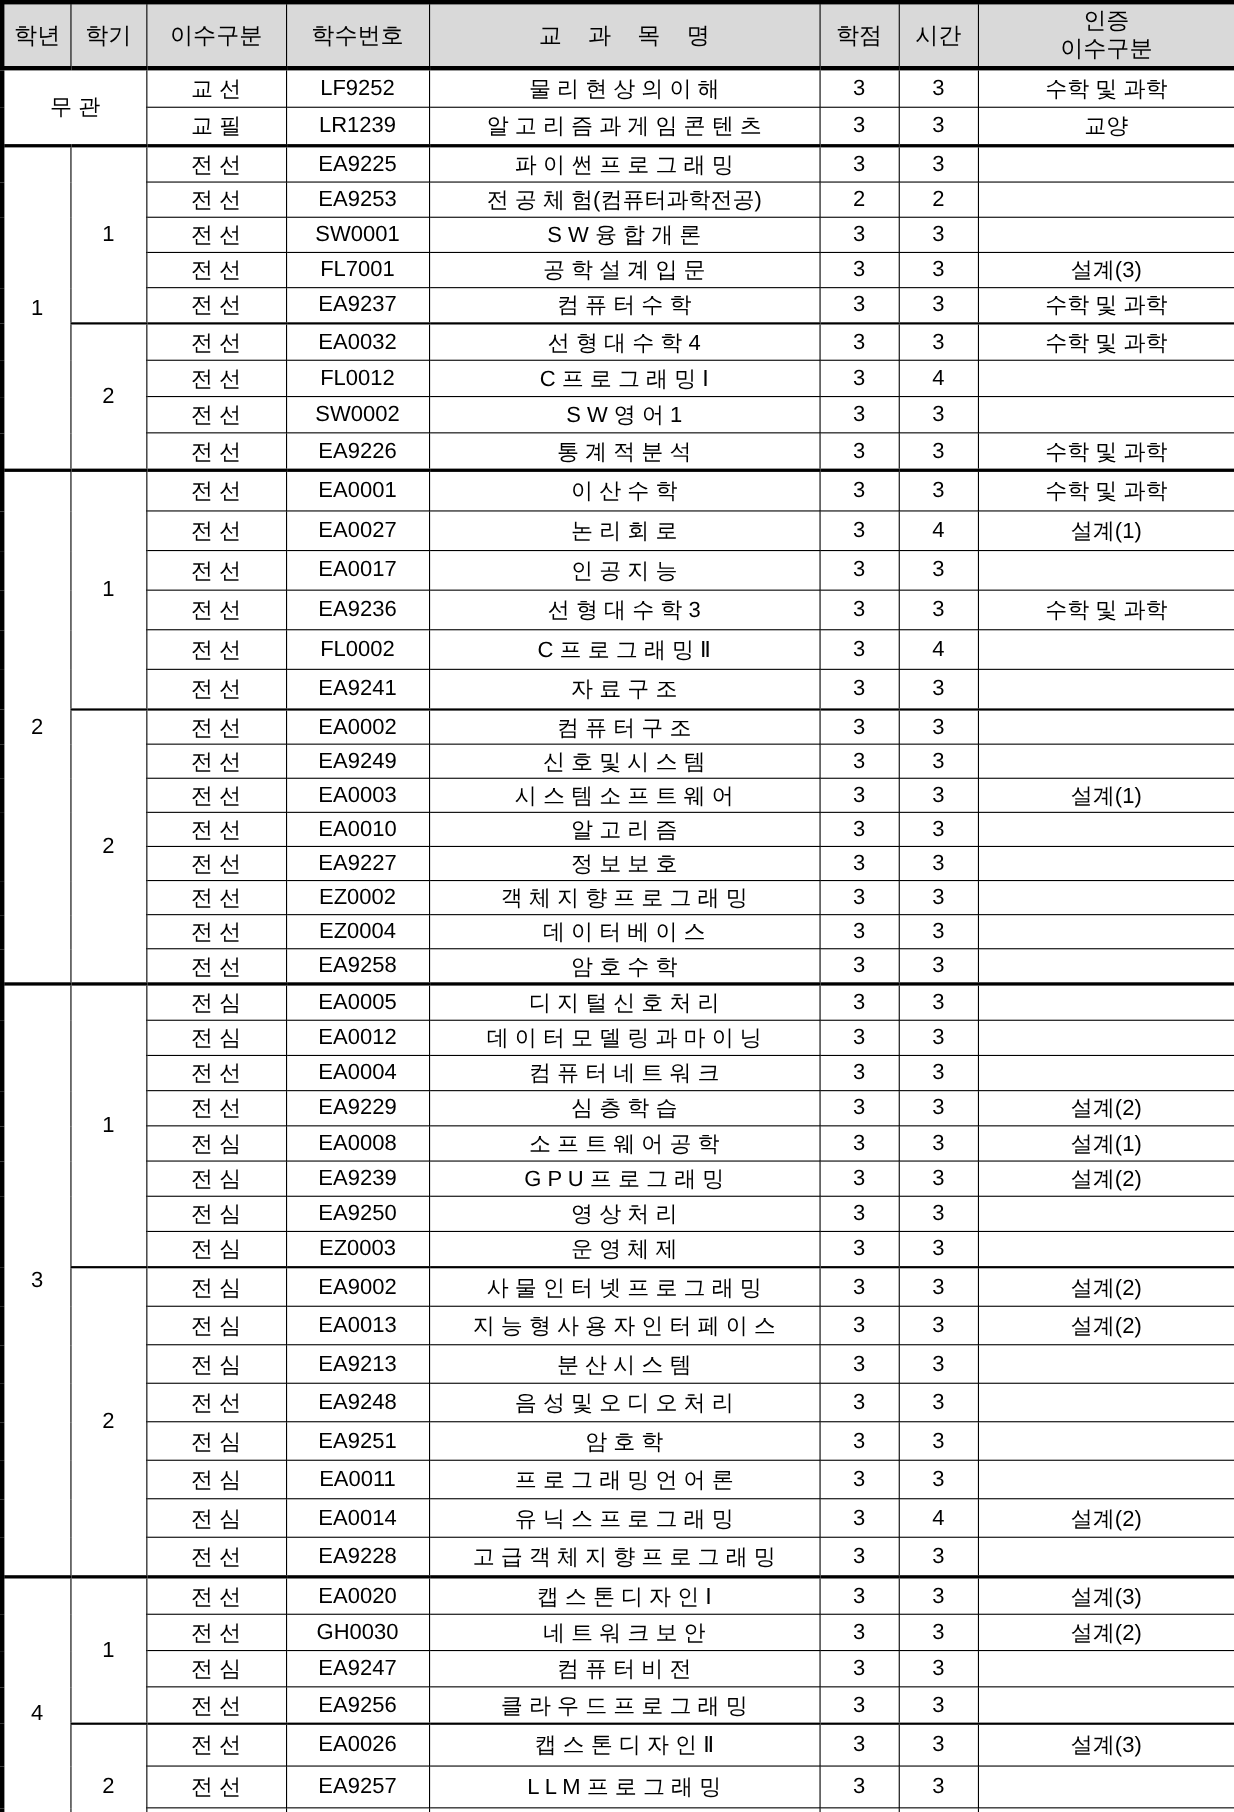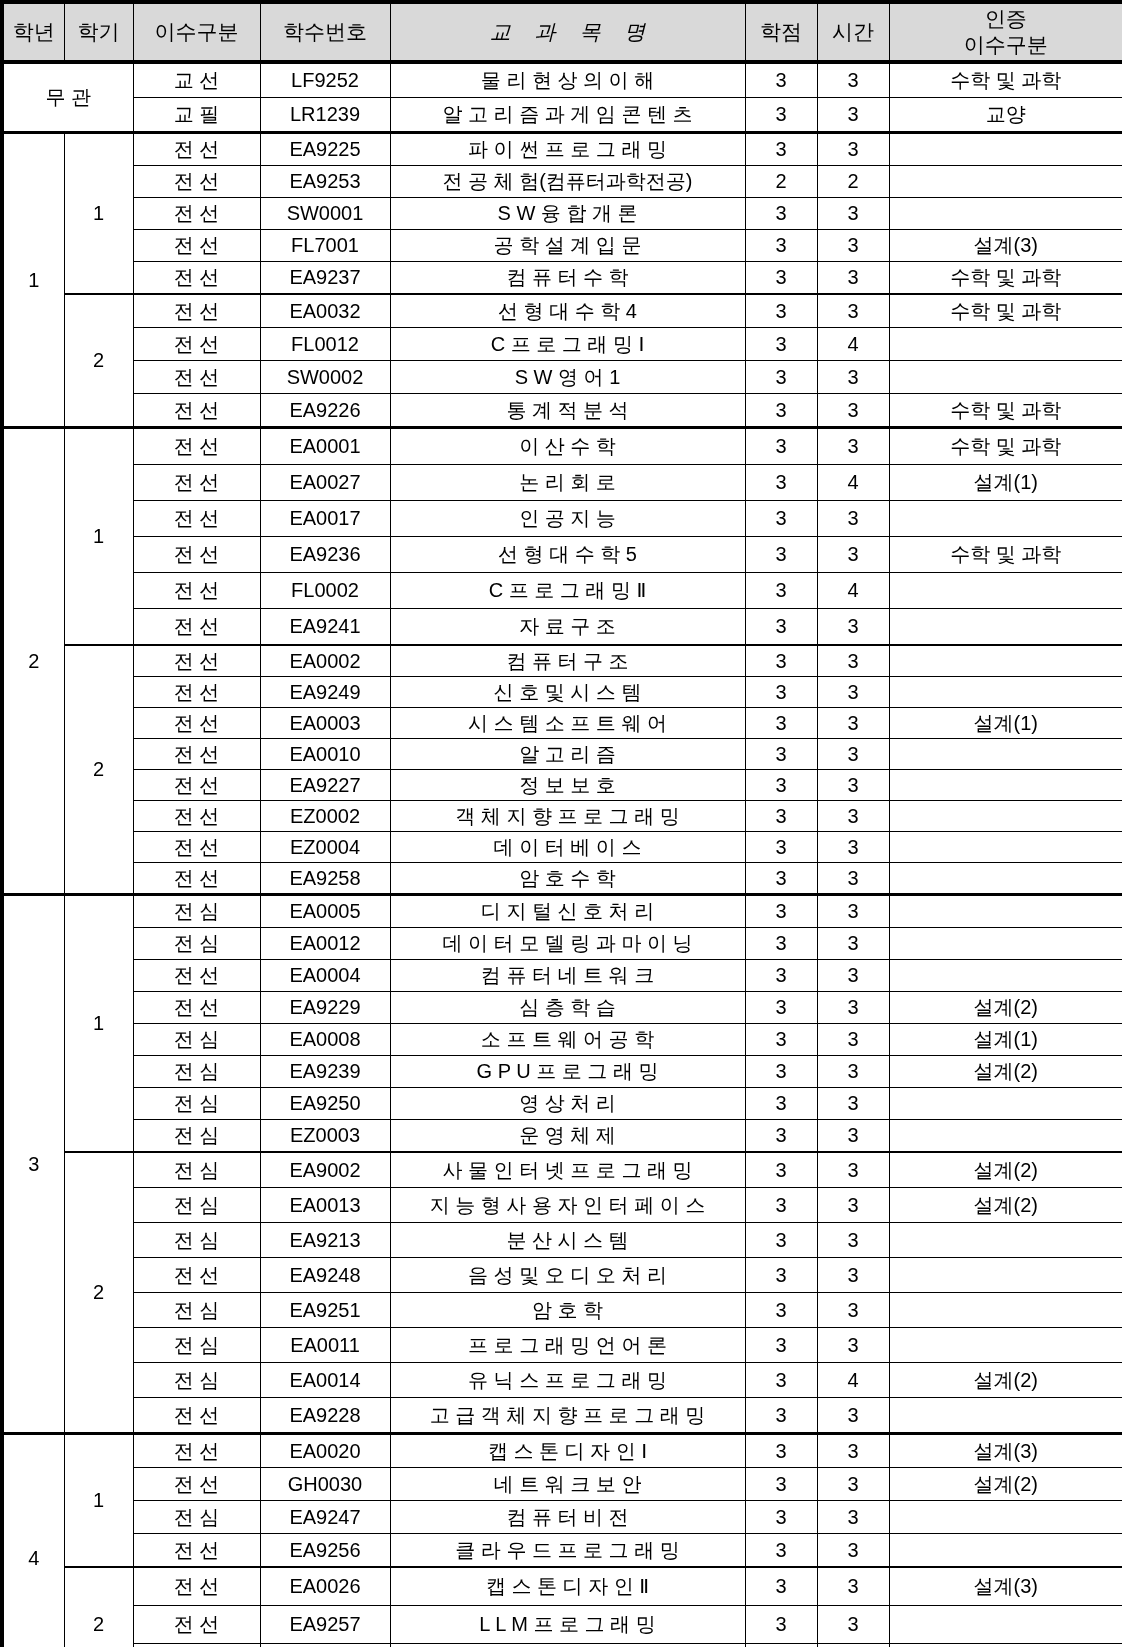--- a/index.html
+++ b/index.html
@@ -16,21 +16,21 @@
     background:#d9d9d9;
     font-weight:400;
     font-size:21px;
     height:56px;
     border:1px solid #000;
     border-bottom:4px solid #000;
     padding:0;
     text-align:center;
     vertical-align:middle;
   }
-  table.curriculum th.th-name{word-spacing:18px;font-style:italic;}
+  table.curriculum th.th-name{word-spacing:18px;}
   table.curriculum th.th-cert{white-space:pre-line;line-height:1.25;}
   table.curriculum td{
     font-size:20px;
     text-align:center;
     vertical-align:middle;
     border:1px solid #000;
     padding:0 2px;
     overflow:hidden;
     white-space:nowrap;
   }
@@ -192,21 +192,21 @@
           <td>전 선</td>
           <td>EA0017</td>
           <td>인 공 지 능</td>
           <td>3</td>
           <td>3</td>
           <td></td>
         </tr>
         <tr class="sec-2-0">
           <td>전 선</td>
           <td>EA9236</td>
-          <td>선 형 대 수 학 5</td>
+          <td>선 형 대 수 학 3</td>
           <td>3</td>
           <td>3</td>
           <td>수학 및 과학</td>
         </tr>
         <tr class="sec-2-0">
           <td>전 선</td>
           <td>FL0002</td>
           <td>C 프 로 그 래 밍 Ⅱ</td>
           <td>3</td>
           <td>4</td>

